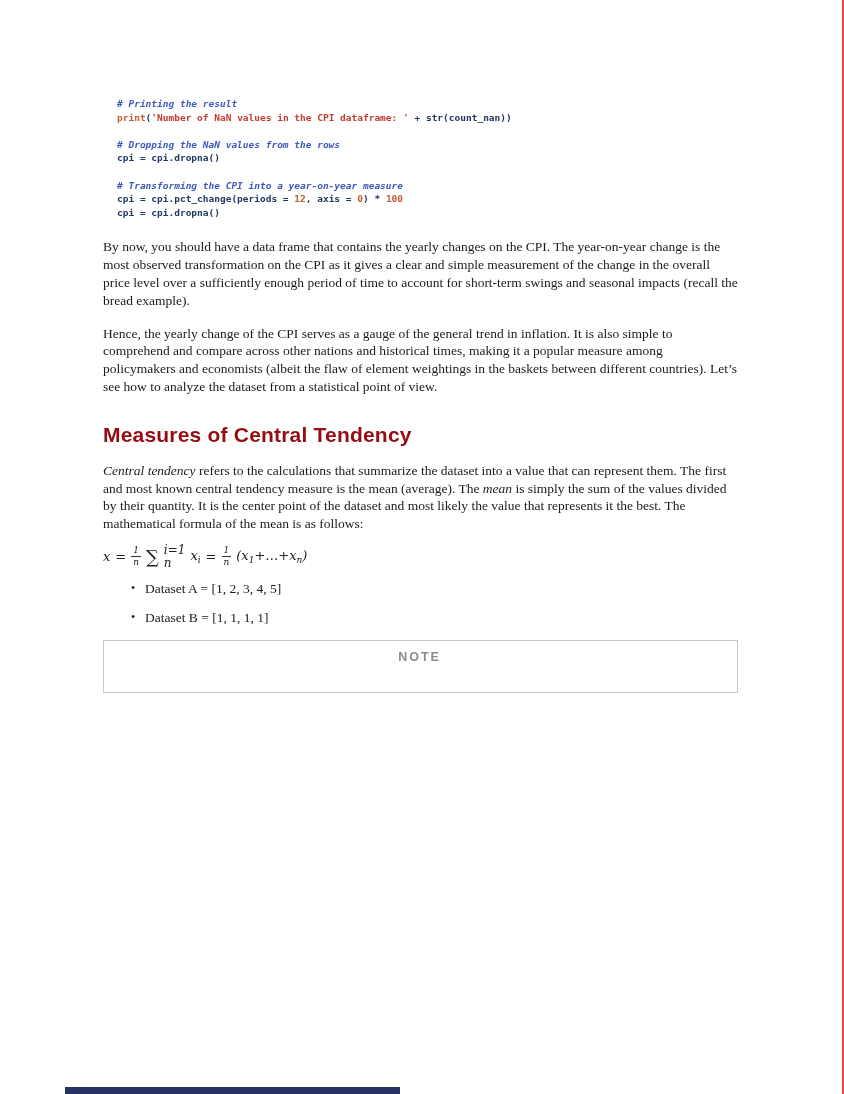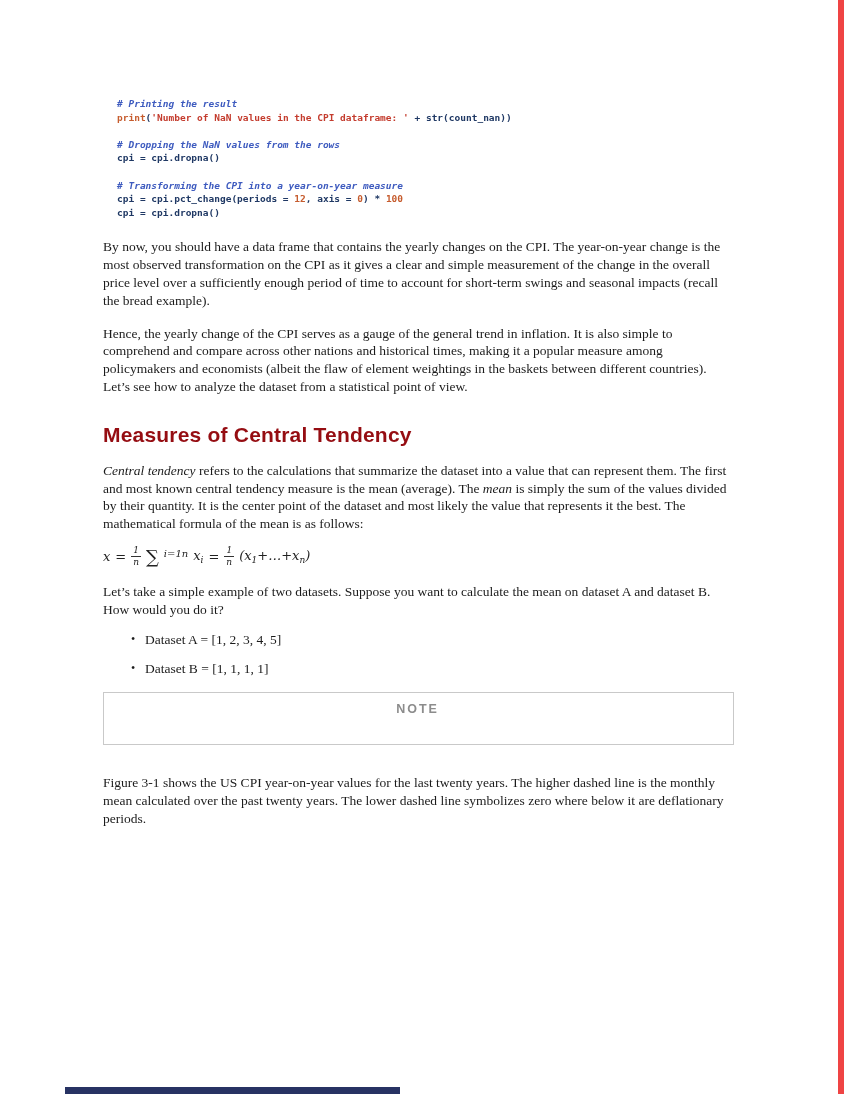--- a/index.html
+++ b/index.html
@@ -1,19 +1,19 @@
 <!DOCTYPE html>
 <html><head>
 <meta charset="utf-8">
 <style>
   html,body { margin:0; padding:0; background:#ffffff; }
   .page {
     position:relative; width:844px; height:1094px; background:#ffffff;
     overflow:hidden; font-family:"Liberation Serif", serif; color:#1b1b1b;
-    border-right:6px solid #ef4444; box-sizing:border-box;
+    border-right:2px solid #ef4444; box-sizing:border-box;
   }
   .content { padding:97px 104px 0 103px; }
 
   
   .code {
     font-family:"DejaVu Sans Mono", monospace; font-size:9.5px; line-height:13.6px;
     font-weight:bold; padding-left:14px; margin:0 0 19px 0; white-space:pre;
   }
   .code .comment { color:#3e5bbf; font-style:italic; }
   .code .plain   { color:#1f3864; }
@@ -33,21 +33,21 @@
   
   .formula {
     display:flex; align-items:center; gap:5px;
     font-family:"DejaVu Serif", serif; font-size:13px; font-style:italic;
     margin:2px 0 12px 0; color:#222;
   }
   .frac { display:inline-flex; flex-direction:column; align-items:center; font-size:9px; line-height:1.05; }
   .frac .fnum { border-bottom:1px solid #333; padding:0 2px 1px 2px; }
   .frac .fden { padding-top:1px; }
   .sigma { font-size:18px; font-style:normal; line-height:1; }
-  .supsub { display:inline-flex; flex-direction:row; font-size:10px; line-height:1.1; justify-content:flex-start; height:18px; }
+  .supsub { display:inline-flex; flex-direction:column; font-size:12px; line-height:1.1; justify-content:center; height:18px; }
   .mi sub, .mi .msub { font-size:9px; vertical-align:-3px; font-style:italic; }
 
   
   .blist { margin:1px 0 14px 0; padding:0; list-style:none; }
   .blist li { display:flex; font-size:13.5px; line-height:17.8px; margin-bottom:11px; }
   .blist .dot { width:14px; margin-left:28px; font-size:12px; }
 
   
   .note {
     border:1px solid #c9c9c9; margin:3px 0 29px 0;
@@ -96,36 +96,34 @@
       </span>
       <span class="mi"><span>x</span><sub>i</sub></span>
       <span>=</span>
       <span class="frac">
         <span class="fnum">1</span>
         <span class="fden">n</span>
       </span>
       <span class="mi"><span>(</span><span>x</span><sub>1</sub><span>+…+</span><span>x</span><sub>n</sub><span>)</span></span>
     </div>
 
-    <p>Let’s take a simple example of two datasets. Suppose you want to calculate the mean on dataset A and dataset B. How would you do it?</p>
 
     <ul class="blist" id="bullet-list">
         <li>
           <span class="dot">•</span>
           <span>Dataset A = [1, 2, 3, 4, 5]</span>
         </li>
         <li>
           <span class="dot">•</span>
           <span>Dataset B = [1, 1, 1, 1]</span>
         </li>
       </ul>
 
 
     <div class="note">
       <div class="note-title">NOTE</div>
     </div>
 
-    <p>Figure 3-1 shows the US CPI year-on-year values for the last twenty years. The higher dashed line is the monthly mean calculated over the past twenty years. The lower dashed line symbolizes zero where below it are deflationary periods.</p>
 
   </div>
 
   <div class="bottom-sliver"></div>
 </div>
 
 </body></html>

